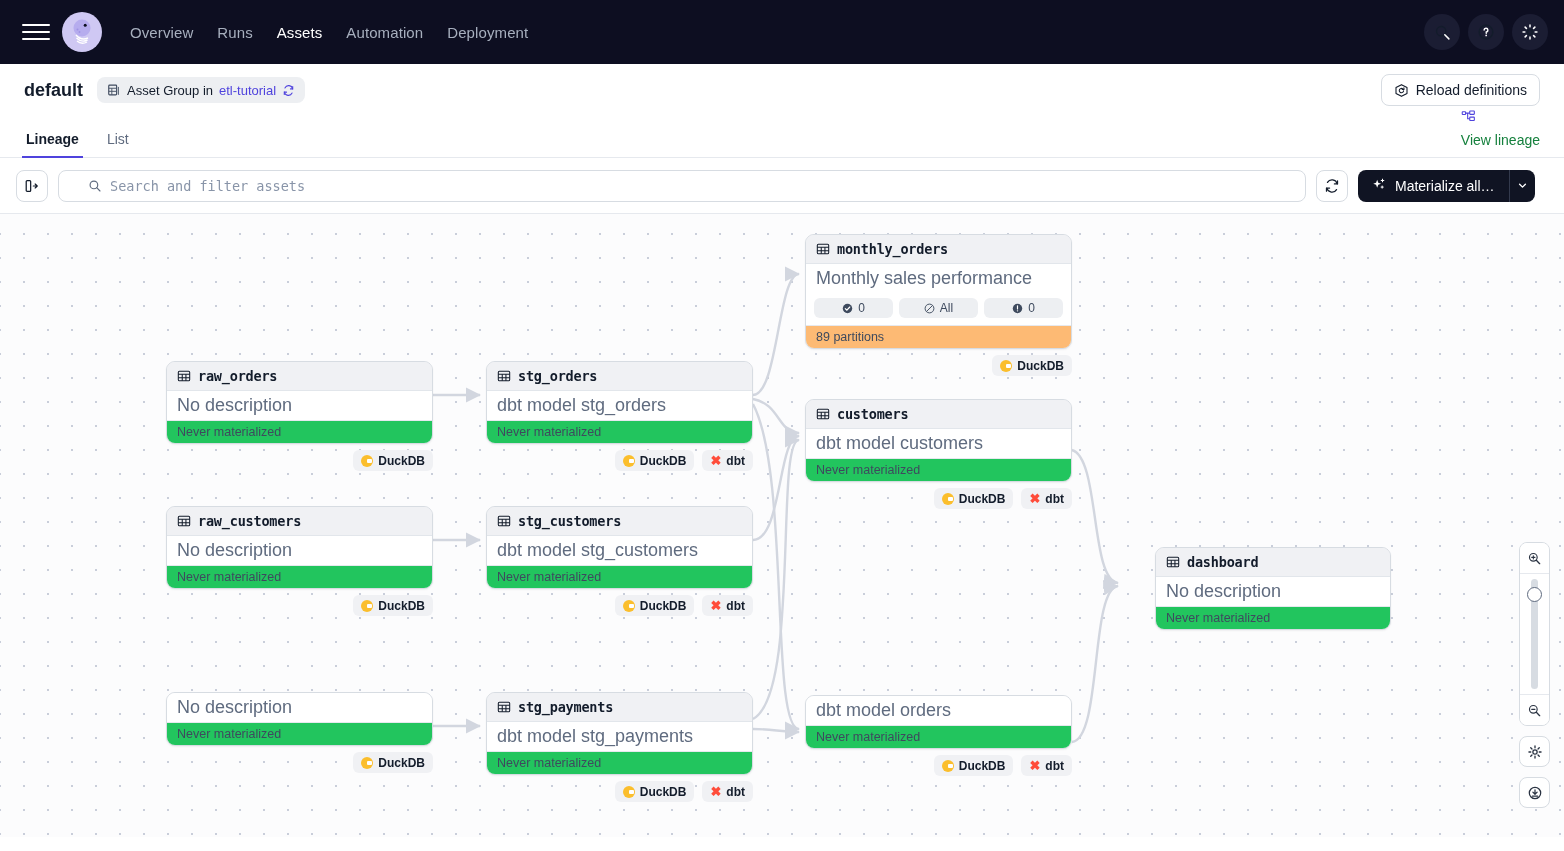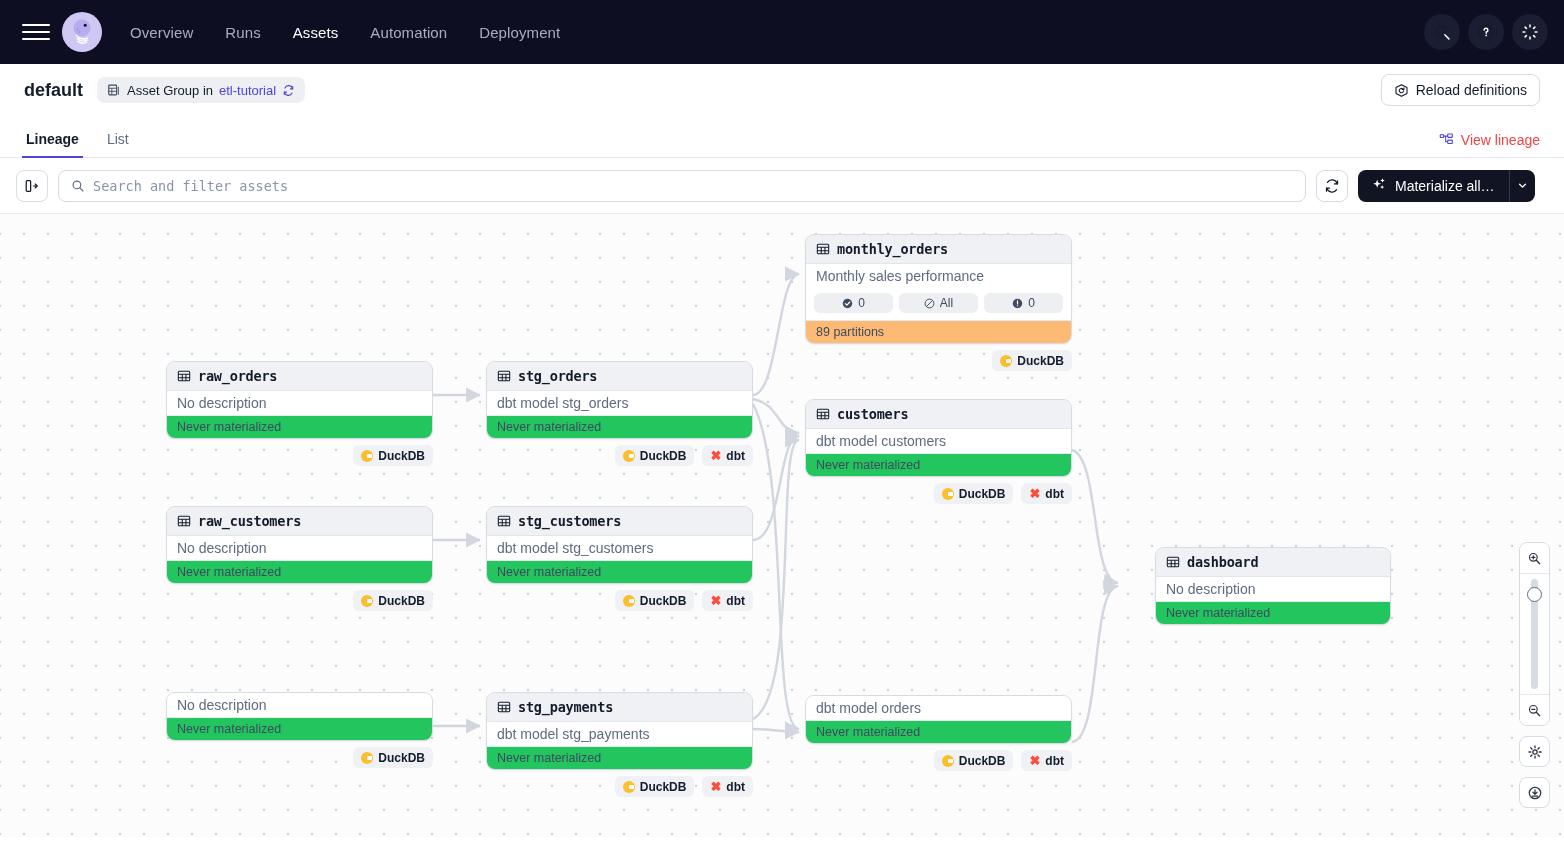--- a/index.html
+++ b/index.html
@@ -23,21 +23,21 @@
     cursor: pointer;
   }
   .hamburger span { display:block; height: 2px; background: #fff; border-radius: 1px; }
   .logo {
     width: 40px; height: 40px; border-radius: 50%;
     background: #CFC8F3;
     display: flex; align-items: center; justify-content: center;
     margin-right: 28px; position: relative; overflow: hidden;
   }
   .logo svg { display:block; }
-  .navlinks { display: flex; align-items: center; gap: 32px; }
+  .navlinks { display: flex; align-items: center; gap: 24px; }
   .navlink {
     color: #A7AFBE; font-size: 15px; text-decoration: none; cursor: pointer;
     letter-spacing: .1px;
   }
   .navlink.active { color: #ffffff; font-weight: 400; }
   .nav-right {
     position: absolute; right: 16px; top: 0; height: 64px;
     display: flex; align-items: center; gap: 8px;
   }
   .nav-icon-btn {
@@ -78,38 +78,38 @@
     font-size: 14px; padding: 0 2px 10px 2px; margin-right: 24px;
     color: #5F6B7F; cursor: pointer; position: relative;
   }
   .tab.active { color: #131C2B; font-weight: 700; }
   .tab.active::after {
     content:''; position:absolute; left:-2px; right:-2px; bottom:-1px;
     height: 2px; background: #4F43DD;
   }
   .view-lineage {
     position: absolute; right: 24px; bottom: 9px;
-    display: flex; align-items: center; gap: 7px;
-    color: #ef4444; font-size: 14px; cursor: pointer;
+    display: flex; gap: 7px;
+    color: #15803d; font-size: 14px; cursor: pointer; flex-direction: column;
   }
 
   
   .toolbar {
     height: 56px; display: flex; align-items: center;
     padding: 0 16px; gap: 10px; background: #fff;
     border-bottom: 1px solid #E6E9EE; position: relative;
   }
   .panel-toggle {
     width: 32px; height: 32px; border: 1px solid #D7DCE2; border-radius: 8px;
     background: #fff; display: flex; align-items:center; justify-content:center;
     cursor:pointer; flex: 0 0 auto;
   }
   .search-wrap {
     flex: 1 1 auto; height: 32px; border: 1px solid #D7DCE2; border-radius: 8px;
-    display: flex; align-items: center; gap: 8px; padding: 0 12px; background: #fff;
+    display: flex; align-items: center; gap: 8px; padding: 0 29px; background: #fff;
     max-width: 1248px;
   }
   .search-wrap input {
     border: none; outline: none; flex: 1;
     font-family: "DejaVu Sans Mono", monospace;
     font-size: 13.5px; color: #131C2B; background: transparent;
   }
   .search-wrap input::placeholder { color: #8894A8; }
   .refresh-btn {
     width: 32px; height: 32px; border: 1px solid #D7DCE2; border-radius: 8px;
@@ -154,21 +154,21 @@
     display: flex; align-items: center; gap: 7px;
     padding: 6px 10px; background: #F0F1F4;
     border-bottom: 1px solid #E2E6EB;
   }
   .node-title {
     font-family: "DejaVu Sans Mono", monospace;
     font-size: 13.5px; font-weight: 700; color: #131C2B;
     letter-spacing: -0.2px;
   }
   .node-desc {
-    padding: 4px 10px; font-size: 14px; color: #5F6B7F;
+    padding: 4px 10px; font-size: 18px; color: #5F6B7F;
     background: #ffffff; border-bottom: 1px solid #E6E9EE;
   }
   .node-status {
     padding: 4px 10px; font-size: 12.5px; color: #3E4A5E;
     background: #22c55e;
   }
   .node-partitions {
     padding: 4px 10px; font-size: 12.5px; color: #3E4A5E;
     background: #fdba74; border-top: 1px solid #E6E9EE;
   }

